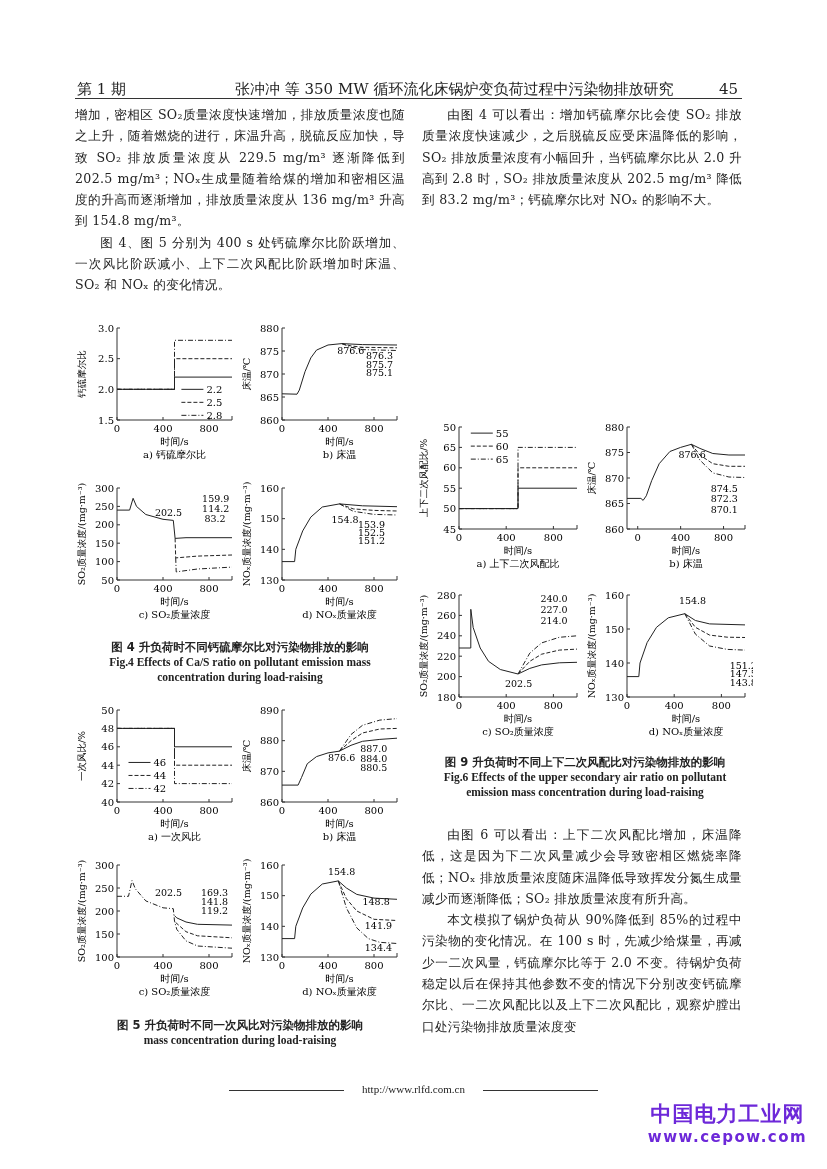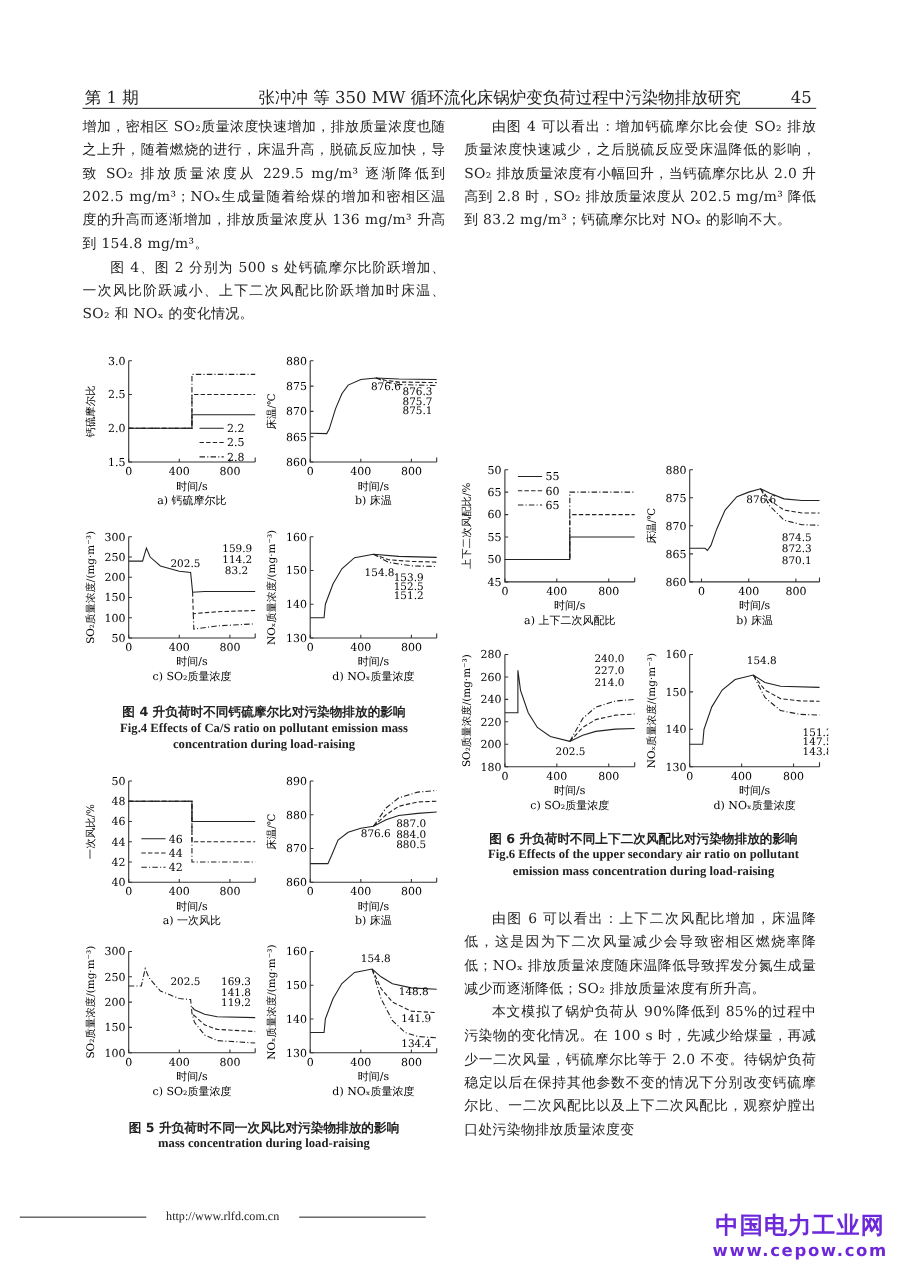--- a/index.html
+++ b/index.html
@@ -8,39 +8,39 @@
   .hdr span{position:absolute;top:2px;}
   .para{position:absolute;font-size:12.6px;line-height:21.3px;text-align:justify;letter-spacing:0.3px;}
   .para p{margin:0;}
   .ind{text-indent:2em;}
   .fig{position:absolute;}
   .fig svg{display:block;}
   .cap{position:absolute;text-align:center;font-size:11px;line-height:15px;}
   .cap .zh{font-family:"DejaVu Sans","Liberation Sans",sans-serif;font-weight:bold;font-size:11.5px;}
   .cap .en{font-family:"Liberation Serif",serif;font-weight:bold;font-size:11.5px;}
   .sec{font-family:"DejaVu Sans","Liberation Sans",sans-serif;font-weight:bold;}
-  .footer{position:absolute;top:1083px;left:0;width:827px;text-align:left;font-size:11px;font-family:"Liberation Serif",serif;margin-top:17px;}
+  .footer{position:absolute;top:1083px;left:0;width:827px;text-align:center;font-size:11px;font-family:"Liberation Serif",serif;}
   .footer .line{display:inline-block;width:115px;border-top:1px solid #333;vertical-align:middle;margin:0 18px;}
   .wm{position:absolute;left:640px;top:1100px;color:#6d28d9;font-family:"DejaVu Sans","Liberation Sans",sans-serif;font-weight:bold;text-align:center;width:175px;}
   .wm .a{font-size:21px;letter-spacing:1px;}
   .wm .b{font-size:15px;letter-spacing:1.5px;}
   text{font-family:"DejaVu Serif","Liberation Serif",serif;}
 </style>
 </head>
 <body>
 
 <div class="hdr">
   <span style="left:2px">第 1 期</span>
   <span style="left:160px">张冲冲  等  350 MW 循环流化床锅炉变负荷过程中污染物排放研究</span>
   <span style="right:4px">45</span>
 </div>
 
 <div class="para" style="left:75px;top:104px;width:330px;">
   <p>增加，密相区 SO₂质量浓度快速增加，排放质量浓度也随之上升，随着燃烧的进行，床温升高，脱硫反应加快，导致 SO₂ 排放质量浓度从 229.5 mg/m³ 逐渐降低到 202.5 mg/m³；NOₓ生成量随着给煤的增加和密相区温度的升高而逐渐增加，排放质量浓度从 136 mg/m³ 升高到 154.8 mg/m³。</p>
-  <p class="ind">图 4、图 2 分别为 500 s 处钙硫摩尔比阶跃增加、一次风比阶跃减小、上下二次风配比阶跃增加时床温、SO₂ 和 NOₓ 的变化情况。</p>
+  <p class="ind">图 4、图 5 分别为 400 s 处钙硫摩尔比阶跃增加、一次风比阶跃减小、上下二次风配比阶跃增加时床温、SO₂ 和 NOₓ 的变化情况。</p>
 </div>
 
 <div class="para" style="left:422px;top:104px;width:320px;">
   <p class="ind">由图 4 可以看出：增加钙硫摩尔比会使 SO₂ 排放质量浓度快速减少，之后脱硫反应受床温降低的影响，SO₂ 排放质量浓度有小幅回升，当钙硫摩尔比从 2.0 升高到 2.8 时，SO₂ 排放质量浓度从 202.5 mg/m³ 降低到 83.2 mg/m³；钙硫摩尔比对 NOₓ 的影响不大。</p>
 </div>
 
 <div class="fig" style="left:75px;top:318px;">
     <svg id="fig4a" width="165" height="150">
       <path d="M42,10 L42,102 L157,102" fill="none" stroke="#333" stroke-width="1"></path>
       <line x1="157" y1="102" x2="157" y2="98" stroke="#333"></line>
@@ -433,21 +433,21 @@
       <path d="M42.0,91.6 L53.8,91.6 L55.0,78.0 L62.1,57.6 L71.5,42.3 L83.3,32.8 L99.8,28.7 L110.4,35.5 L124.6,38.9 L160.0,39.9" fill="none" stroke="#222" stroke-width="1" stroke-dasharray=""></path>
       <path d="M99.8,28.7 L110.4,42.3 L124.6,50.1 L142.3,52.2 L160.0,52.5" fill="none" stroke="#222" stroke-width="1" stroke-dasharray="4,2"></path>
       <path d="M99.8,28.7 L110.4,49.1 L124.6,61.0 L142.3,64.4 L160.0,65.1" fill="none" stroke="#222" stroke-width="1" stroke-dasharray="5,2,1,2"></path>
       <text x="93.92" y="18.5" font-size="9.5">154.8</text>
       <text x="144.66" y="83.77999999999996" font-size="9.5">151.2</text>
       <text x="144.66" y="92.27999999999996" font-size="9.5">147.5</text>
       <text x="144.66" y="101.12000000000003" font-size="9.5">143.8</text>
     </svg>
   </div>
 <div class="cap" style="left:420px;top:755px;width:330px;">
-  <div class="zh">图 6  升负荷时不同上下二次风配比对污染物排放的影响</div>
+  <div class="zh">图 9  升负荷时不同上下二次风配比对污染物排放的影响</div>
   <div class="en">Fig.6 Effects of the upper secondary air ratio on pollutant</div>
   <div class="en">emission mass concentration during load-raising</div>
 </div>
 
 <div class="para" style="left:422px;top:824px;width:320px;">
   <p class="ind">由图 6 可以看出：上下二次风配比增加，床温降低，这是因为下二次风量减少会导致密相区燃烧率降低；NOₓ 排放质量浓度随床温降低导致挥发分氮生成量减少而逐渐降低；SO₂ 排放质量浓度有所升高。</p>
   <p class="ind">本文模拟了锅炉负荷从 90%降低到 85%的过程中污染物的变化情况。在 100 s 时，先减少给煤量，再减少一二次风量，钙硫摩尔比等于 2.0 不变。待锅炉负荷稳定以后在保持其他参数不变的情况下分别改变钙硫摩尔比、一二次风配比以及上下二次风配比，观察炉膛出口处污染物排放质量浓度变</p>
 </div>
 
 <div class="footer">

